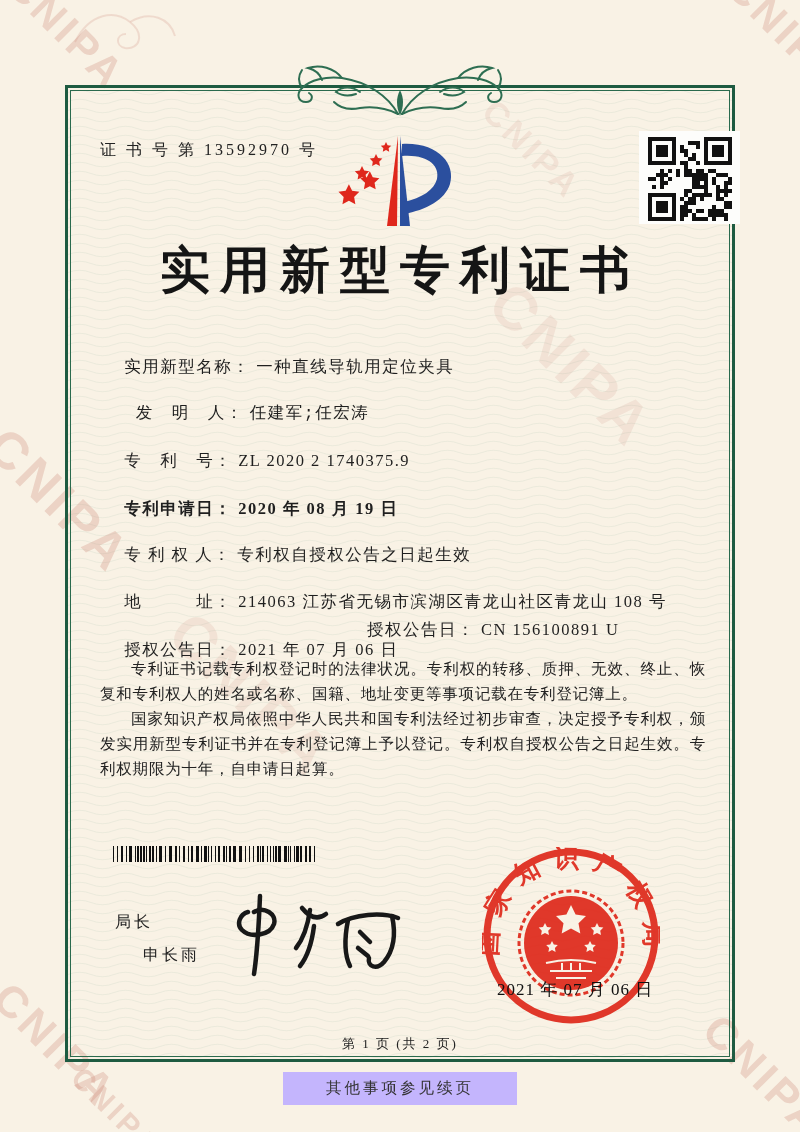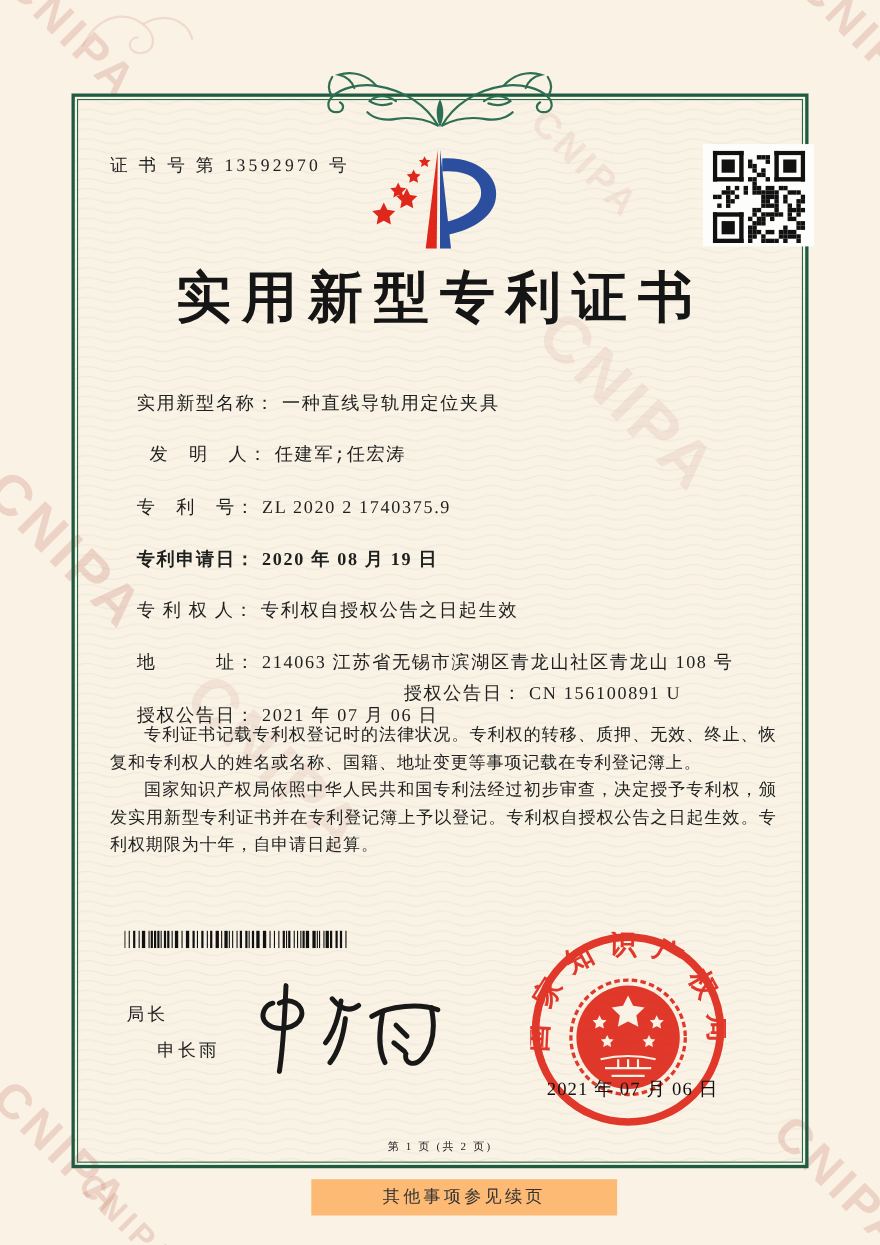--- a/index.html
+++ b/index.html
@@ -45,23 +45,23 @@
   .barcode{left:113px;top:846px;width:206px;height:16px;}
   .sig-title,.sig-name{
     left:115px;font-size:16px;letter-spacing:3px;color:#222;
     font-family:"Liberation Sans","DejaVu Sans",sans-serif;
   }
   .sig-title{top:912px;}
   .sig-name{top:945px;margin-left:28px;}
   .signature-svg{left:222px;top:890px;}
   .seal-svg{left:482px;top:847px;opacity:.93;}
   .seal-date{left:497px;top:978px;font-size:17px;letter-spacing:1px;color:#101010;}
-  .page-no{left:0;top:1035px;width:800px;text-align:center;font-size:10px;letter-spacing:2px;color:#222;}
+  .page-no{left:0;top:1035px;width:800px;text-align:center;font-size:13px;letter-spacing:2px;color:#222;}
   .continuation{
-    left:283px;top:1072px;width:278px;height:33px;background:#fdba74;
+    left:283px;top:1072px;width:234px;height:33px;background:#c4b5fd;
     display:flex;align-items:center;justify-content:center;
     font-size:15.5px;letter-spacing:3px;color:#333;
   }
   .ornament{left:290px;top:56px;}
   .corner-flourish{left:70px;top:2px;opacity:.5;}
 </style>
 </head>
 <body>
 
 <svg class="abs guilloche" width="664" height="971">

